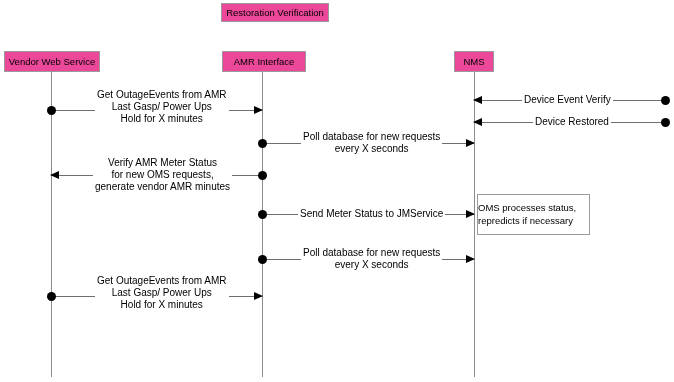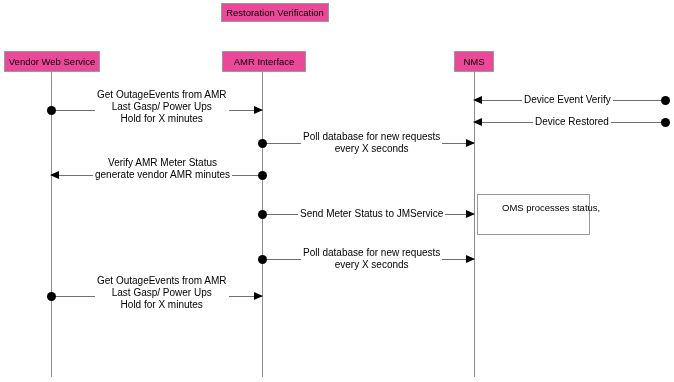--- a/index.html
+++ b/index.html
@@ -36,21 +36,21 @@
   }
 
   .note-box {
     position: absolute;
     box-sizing: border-box;
     border: 1px solid #9a9a9a;
     background: #ffffff;
     font-size: 9.5px;
     line-height: 13px;
     color: #000000;
-    padding: 6px 24px;
+    padding: 6px 0;
     text-align: left;
   }
   .note-line { display: block; white-space: nowrap; }
 
   
   .lifeline {
     position: absolute;
     width: 1px;
     background: #8c8c8c;
   }
@@ -133,20 +133,21 @@
       <div class="lifeline" style="left: 262px; top: 72px; height: 305px;"></div>
       <div class="box" style="left: 454px; top: 51px; width: 40px; height: 21px;">
         <span>NMS</span>
       </div>
       <div class="lifeline" style="left: 474px; top: 72px; height: 305px;"></div>
     </div>
 
   <div id="notes-layer">
       <div class="note-box" style="left: 477px; top: 194px; width: 113px; height: 41px;">
         <span class="note-line">OMS processes status,</span>
+        <span class="note-line">repredicts if necessary</span>
       </div>
     </div>
 
   <div id="messages-layer">
       <div class="msg" style="left: 51px; top: 110px; width: 211px;">
         <div class="shaft"></div>
         <div class="arrow-r"></div>
       </div>
       <div class="dot" style="left: 47px; top: 106px;"></div>
       <div class="msg-label" style="top: 89px; left: 95px;">
@@ -179,20 +180,21 @@
         <span class="lbl-line">Poll database for new requests</span>
         <span class="lbl-line">every X seconds</span>
       </div>
       <div class="msg" style="left: 51px; top: 175px; width: 211px;">
         <div class="shaft"></div>
         <div class="arrow-l"></div>
       </div>
       <div class="dot" style="left: 258px; top: 171px;"></div>
       <div class="msg-label" style="top: 157px; left: 93px;">
         <span class="lbl-line">Verify AMR Meter Status</span>
+        <span class="lbl-line">for new OMS requests,</span>
         <span class="lbl-line">generate vendor AMR minutes</span>
       </div>
       <div class="msg" style="left: 262px; top: 214px; width: 212px;">
         <div class="shaft"></div>
         <div class="arrow-r"></div>
       </div>
       <div class="dot" style="left: 258px; top: 210px;"></div>
       <div class="msg-label" style="top: 208px; left: 298px;">
         <span class="lbl-line">Send Meter Status to JMService</span>
       </div>

